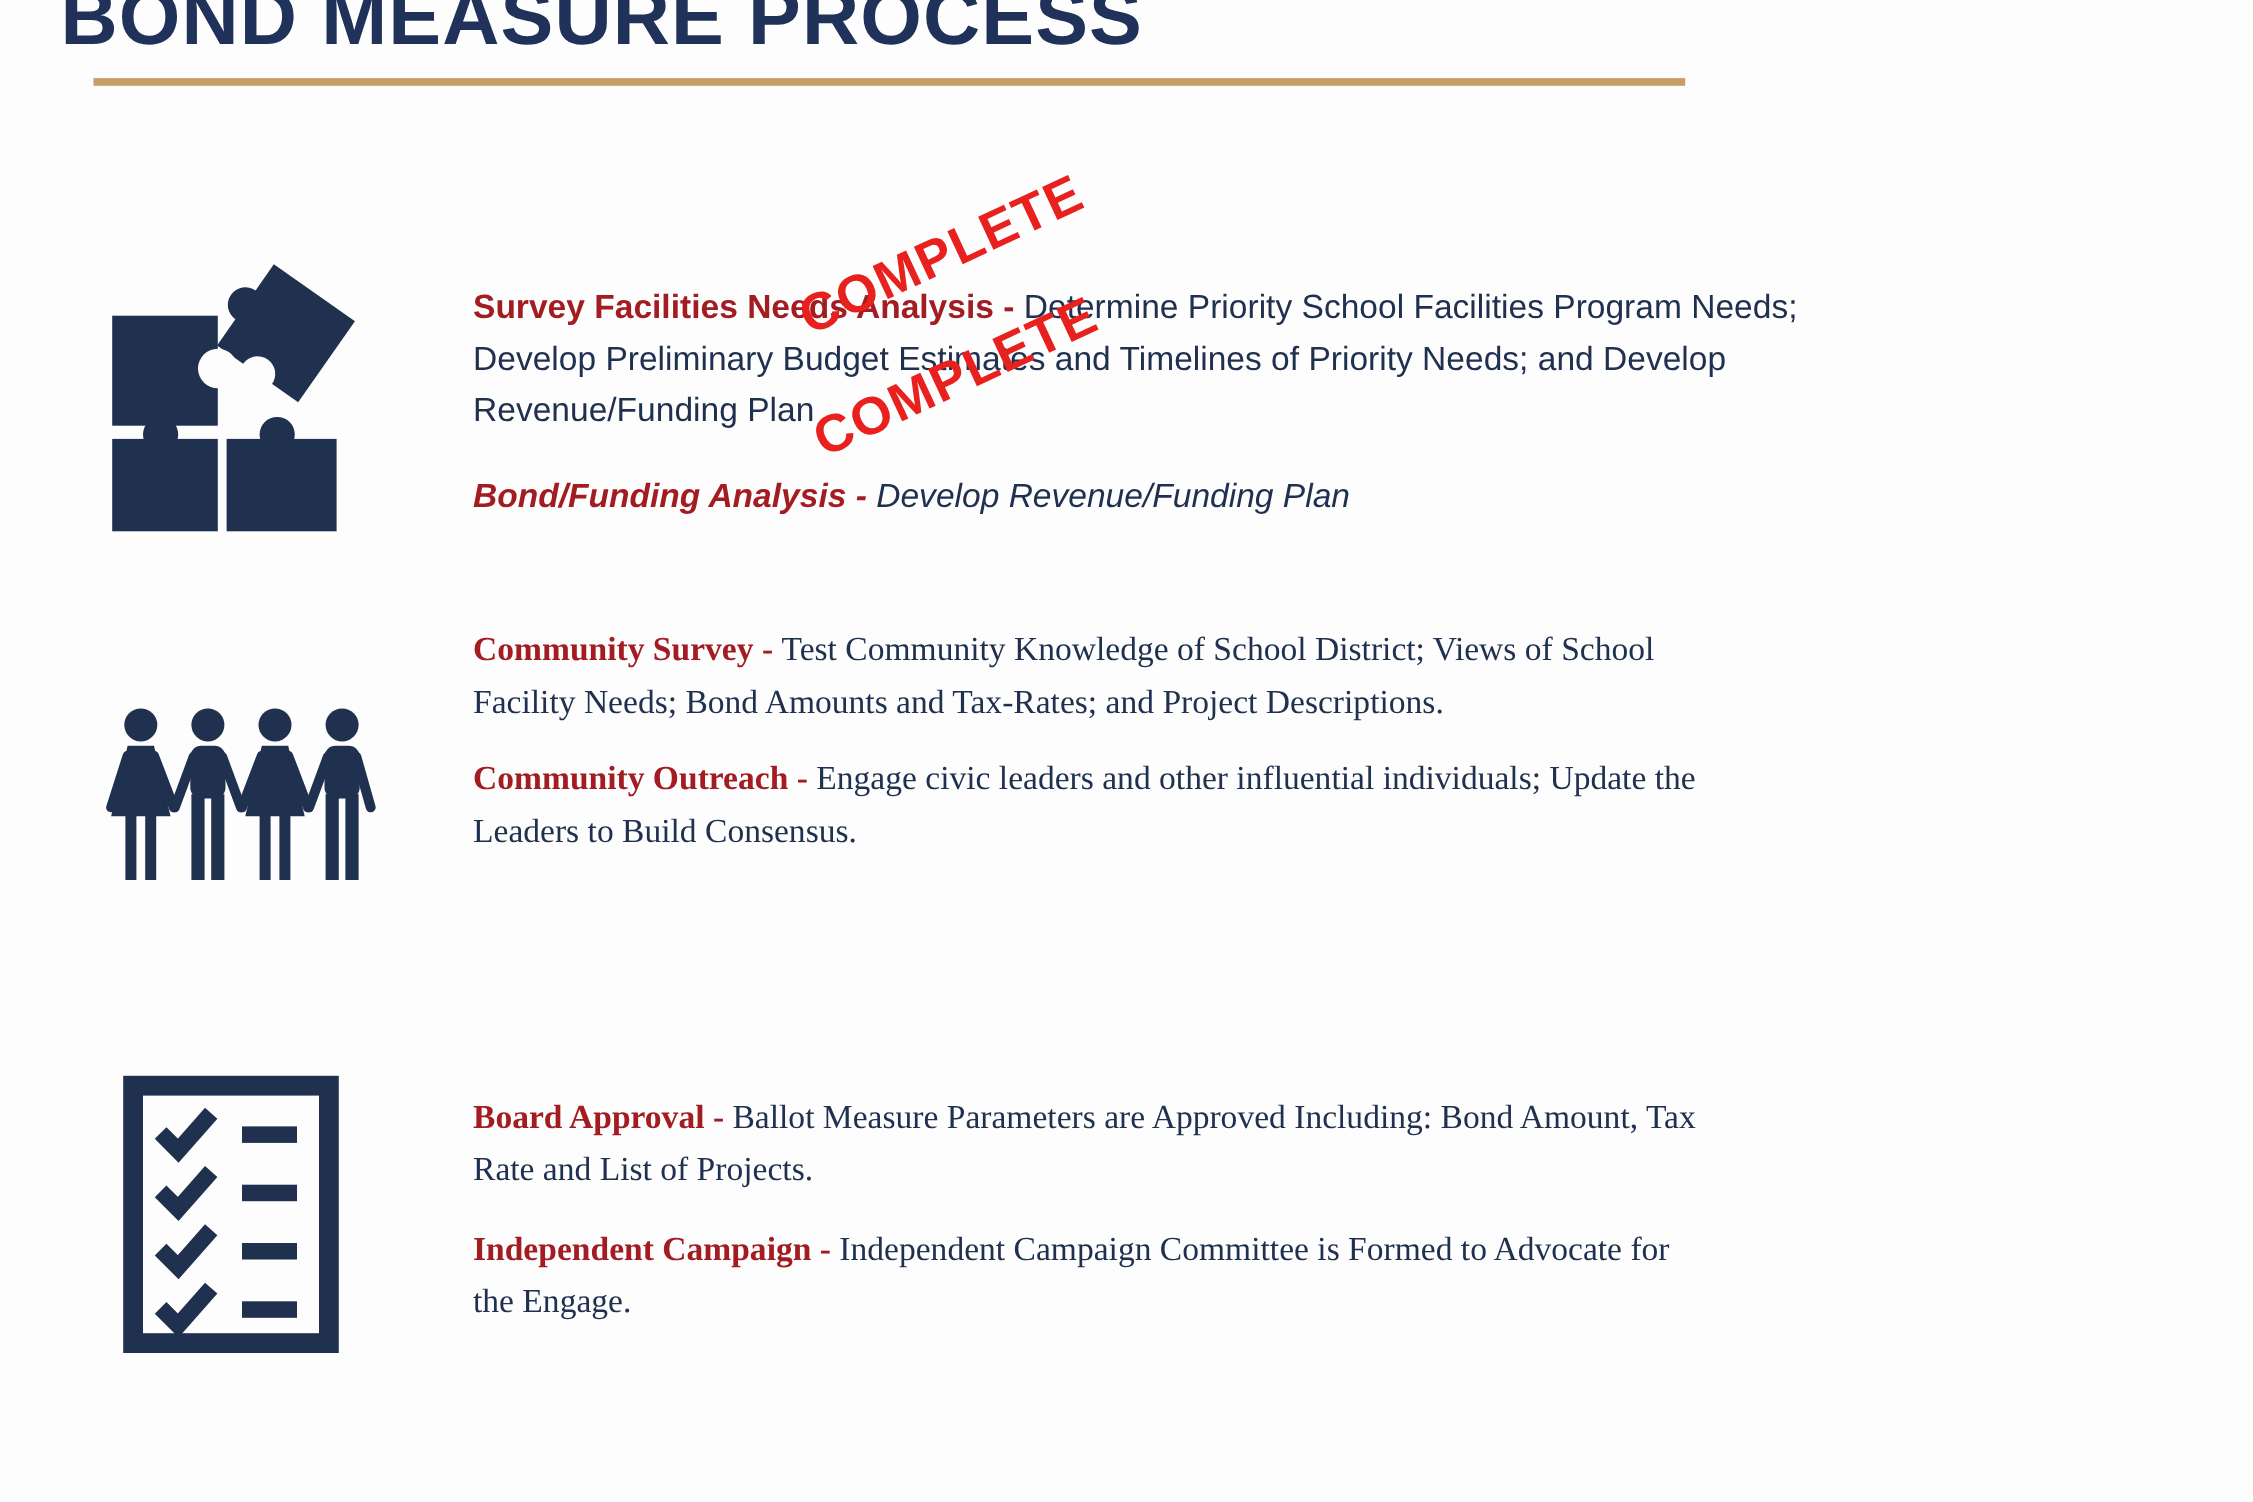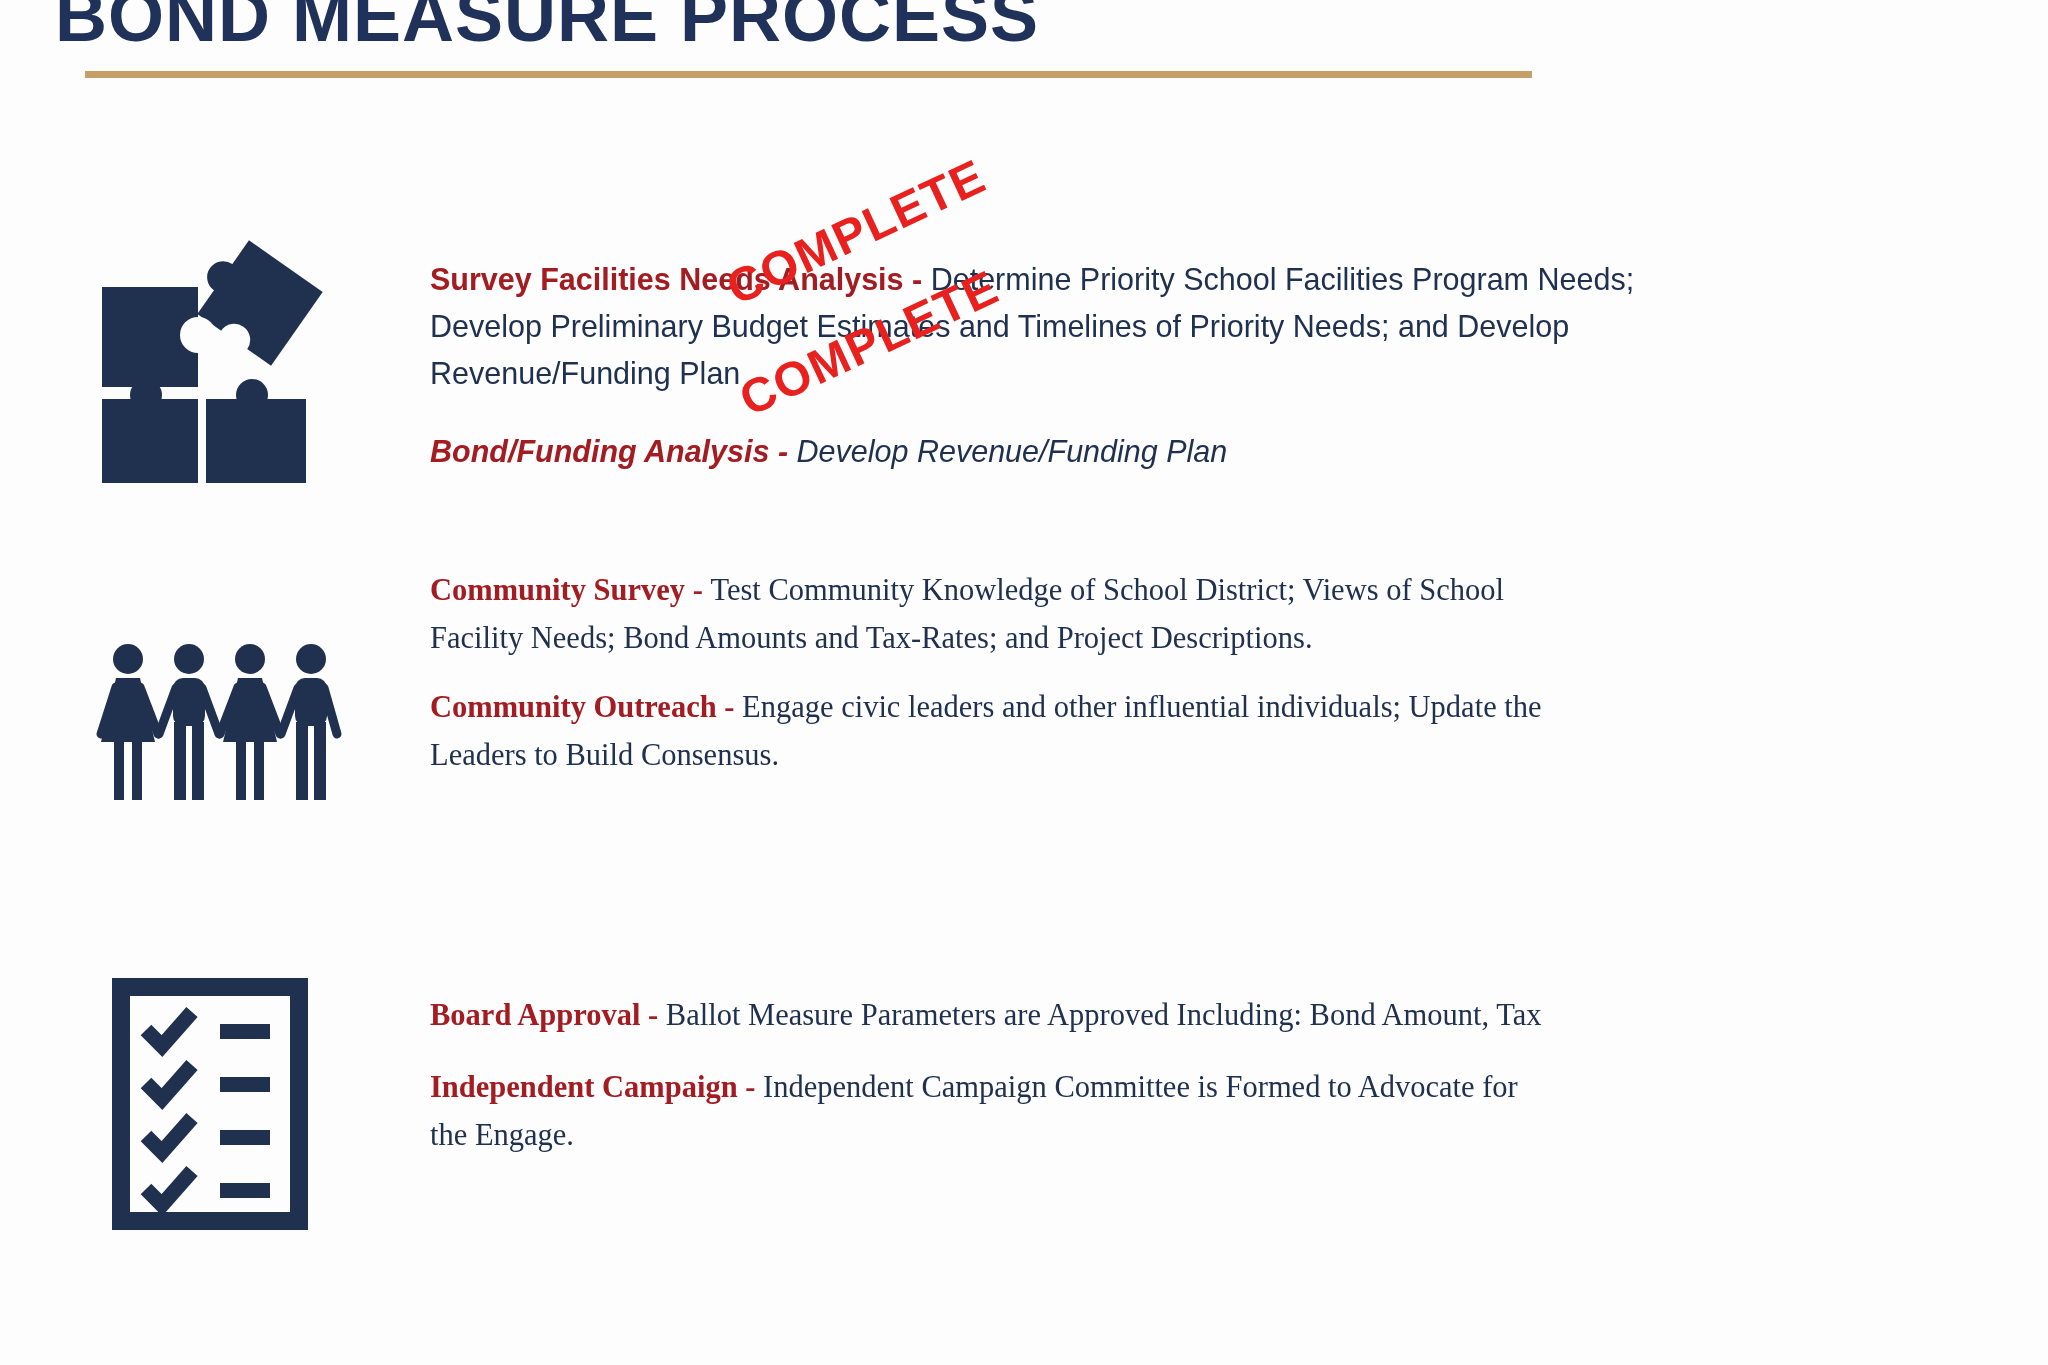--- a/index.html
+++ b/index.html
@@ -151,18 +151,19 @@
       <rect x="108" y="99" width="50" height="15"></rect>
       <rect x="108" y="152" width="50" height="15"></rect>
       <rect x="108" y="205" width="50" height="15"></rect>
     </g>
   </svg>
 </div>
 
 <div class="text-col" id="s3-text">
   <div class="step-item">
     <div class="line"><span class="seg-heading">Board Approval - </span><span>Ballot Measure Parameters are Approved Including: Bond Amount, Tax</span></div>
+    <div class="line"><span>Rate and List of Projects.</span></div>
   </div>
   <div class="step-item">
     <div class="line"><span class="seg-heading">Independent Campaign - </span><span>Independent Campaign Committee is Formed to Advocate for</span></div>
     <div class="line"><span>the Engage.</span></div>
   </div>
 </div>
 
 </body></html>

